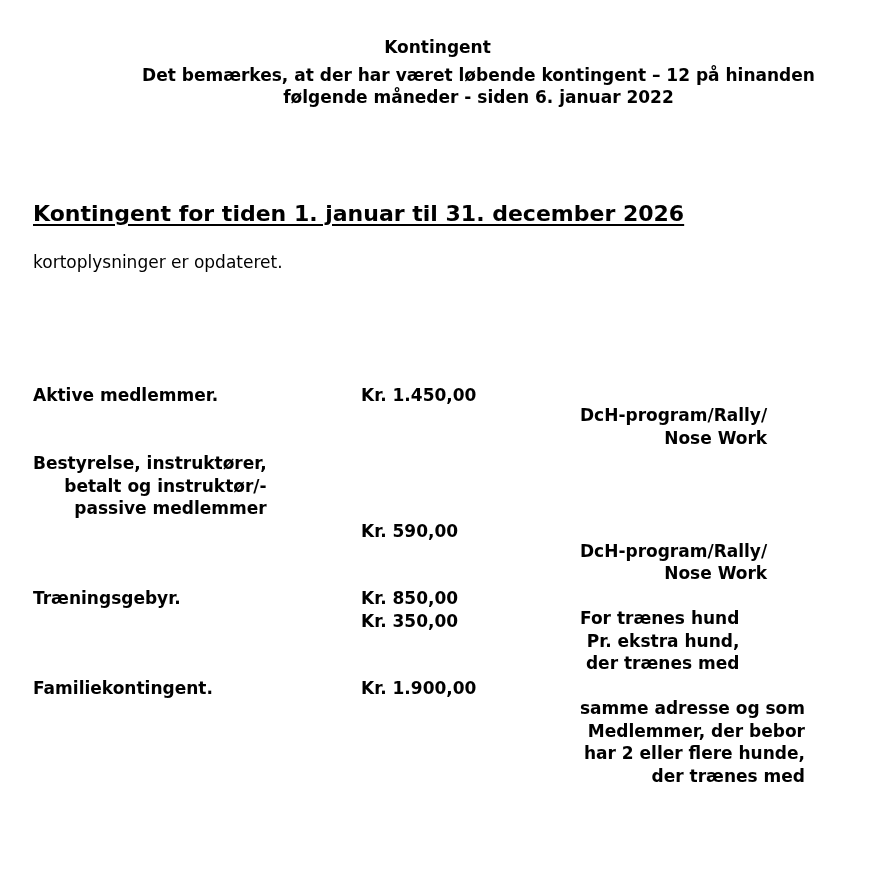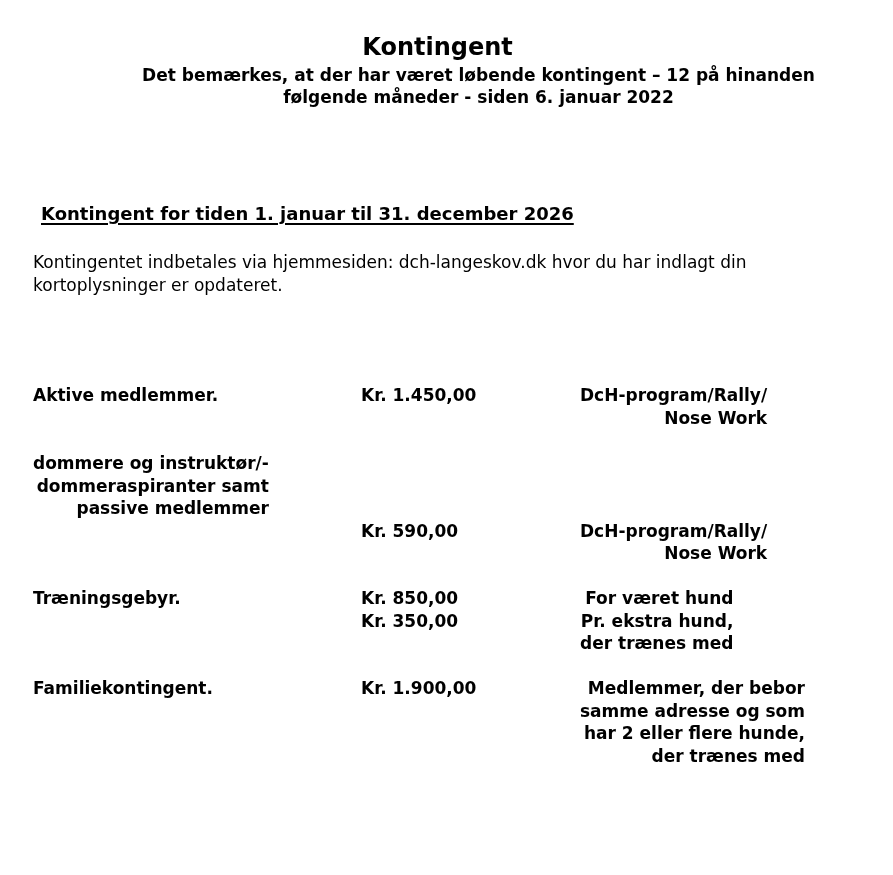--- a/index.html
+++ b/index.html
@@ -15,46 +15,45 @@
       font-family: "DejaVu Sans", sans-serif;
       color: #000000;
     }
     .title {
       position: absolute;
       left: 0;
       width: 875px;
       top: 32px;
       text-align: center;
       font-weight: bold;
-      font-size: 24px;
+      font-size: 17px;
       line-height: 30px;
     }
     .subtitle {
       position: absolute;
       left: 0;
       width: 875px;
       top: 64px;
       text-align: center;
       font-weight: bold;
       font-size: 17px;
       line-height: 22px;
       margin-left: 41px;
     }
     .subtitle span { display: block; }
     .section-heading {
       position: absolute;
       left: 33px;
       top: 199px;
       font-weight: bold;
-      font-size: 18px;
+      font-size: 22px;
       line-height: 30px;
       text-decoration: underline;
       text-underline-offset: 3px;
       text-decoration-thickness: 2px;
-      margin-left: 8px;
     }
     .intro {
       position: absolute;
       left: 33px;
       top: 251px;
       width: 830px;
       font-size: 17px;
       line-height: 22.5px;
     }
     .intro span { display: block; white-space: nowrap; }
@@ -67,60 +66,59 @@
       line-height: 22.5px;
     }
     .col {
       position: absolute;
       top: 0;
       text-align: right;
     }
     .col span { display: block; white-space: nowrap; }
     .col-label { left: 0; }
     .col-price { left: 328px; }
-    .col-note { left: 547px; }
+    .col-note { left: 547px; margin-top: 20px; }
     #row-0 { top: 384px; }
     #row-1 { top: 452px; }
     #row-2 { top: 587px; }
     #row-3 { top: 677px; }
   </style>
 </head>
 <body>
 
 <div class="title">Kontingent</div>
 
 <div class="subtitle">
   <span>Det bemærkes, at der har været løbende kontingent – 12 på hinanden</span>
   <span>følgende måneder - siden 6. januar 2022</span>
 </div>
 
 <div class="section-heading">Kontingent for tiden 1. januar til 31. december 2026</div>
 
 <div class="intro">
-  <span>Kontingentet indbetales via hjemmesiden: dch-langeskov.dk hvor du har indlagt din</span>
   <span>kortoplysninger er opdateret.</span>
 </div>
 
 <div class="fee-row" id="row-0">
   <div class="col col-label">
     <span>Aktive medlemmer.</span>
   </div>
   <div class="col col-price">
     <span>Kr. 1.450,00</span>
   </div>
   <div class="col col-note">
     <span>DcH-program/Rally/</span>
     <span>Nose Work</span>
   </div>
 </div>
 
 <div class="fee-row" id="row-1">
   <div class="col col-label">
-    <span>dommere og instruktør/-</span>
-    <span>dommeraspiranter samt</span>
+    <span>Bestyrelse, instruktører,</span>
+    <span>betalt og instruktør/-</span>
     <span>passive medlemmer</span>
   </div>
   <div class="col col-price">
     <span>&nbsp;</span>
     <span>&nbsp;</span>
     <span>&nbsp;</span>
     <span>Kr. 590,00</span>
   </div>
   <div class="col col-note">
     <span>&nbsp;</span>
@@ -133,32 +131,32 @@
 
 <div class="fee-row" id="row-2">
   <div class="col col-label">
     <span>Træningsgebyr.</span>
   </div>
   <div class="col col-price">
     <span>Kr. 850,00</span>
     <span>Kr. 350,00</span>
   </div>
   <div class="col col-note">
-    <span>For været hund</span>
+    <span>For trænes hund</span>
     <span>Pr. ekstra hund,</span>
     <span>der trænes med</span>
   </div>
 </div>
 
 <div class="fee-row" id="row-3">
   <div class="col col-label">
     <span>Familiekontingent.</span>
   </div>
   <div class="col col-price">
     <span>Kr. 1.900,00</span>
   </div>
   <div class="col col-note">
+    <span>samme adresse og som</span>
     <span>Medlemmer, der bebor</span>
-    <span>samme adresse og som</span>
     <span>har 2 eller flere hunde,</span>
     <span>der trænes med</span>
   </div>
 </div>
 
 </body></html>

